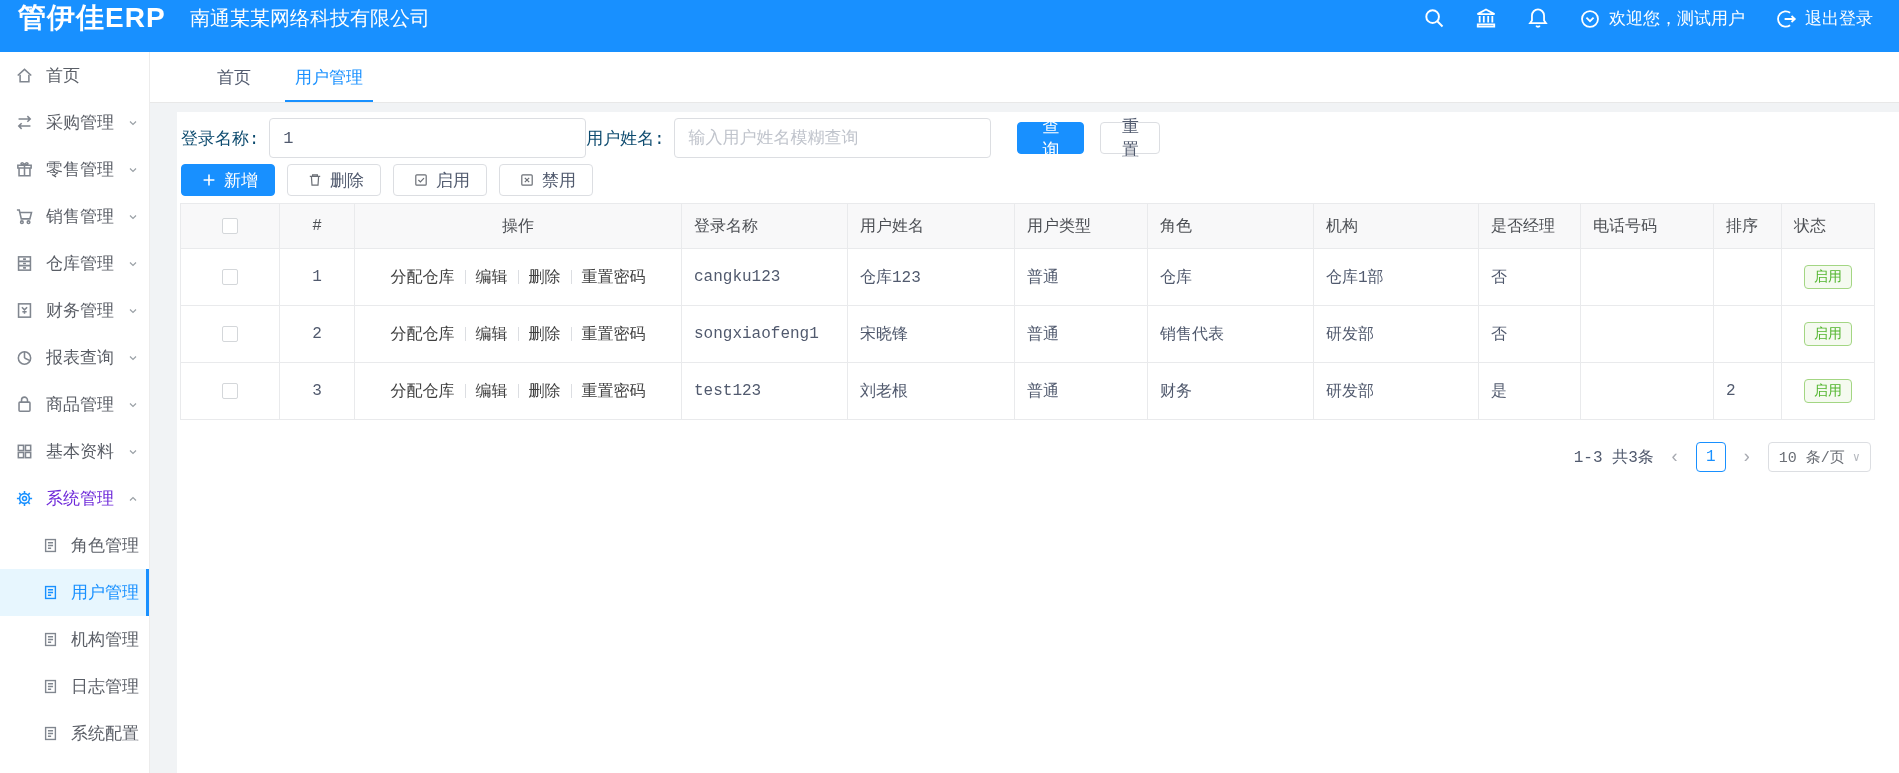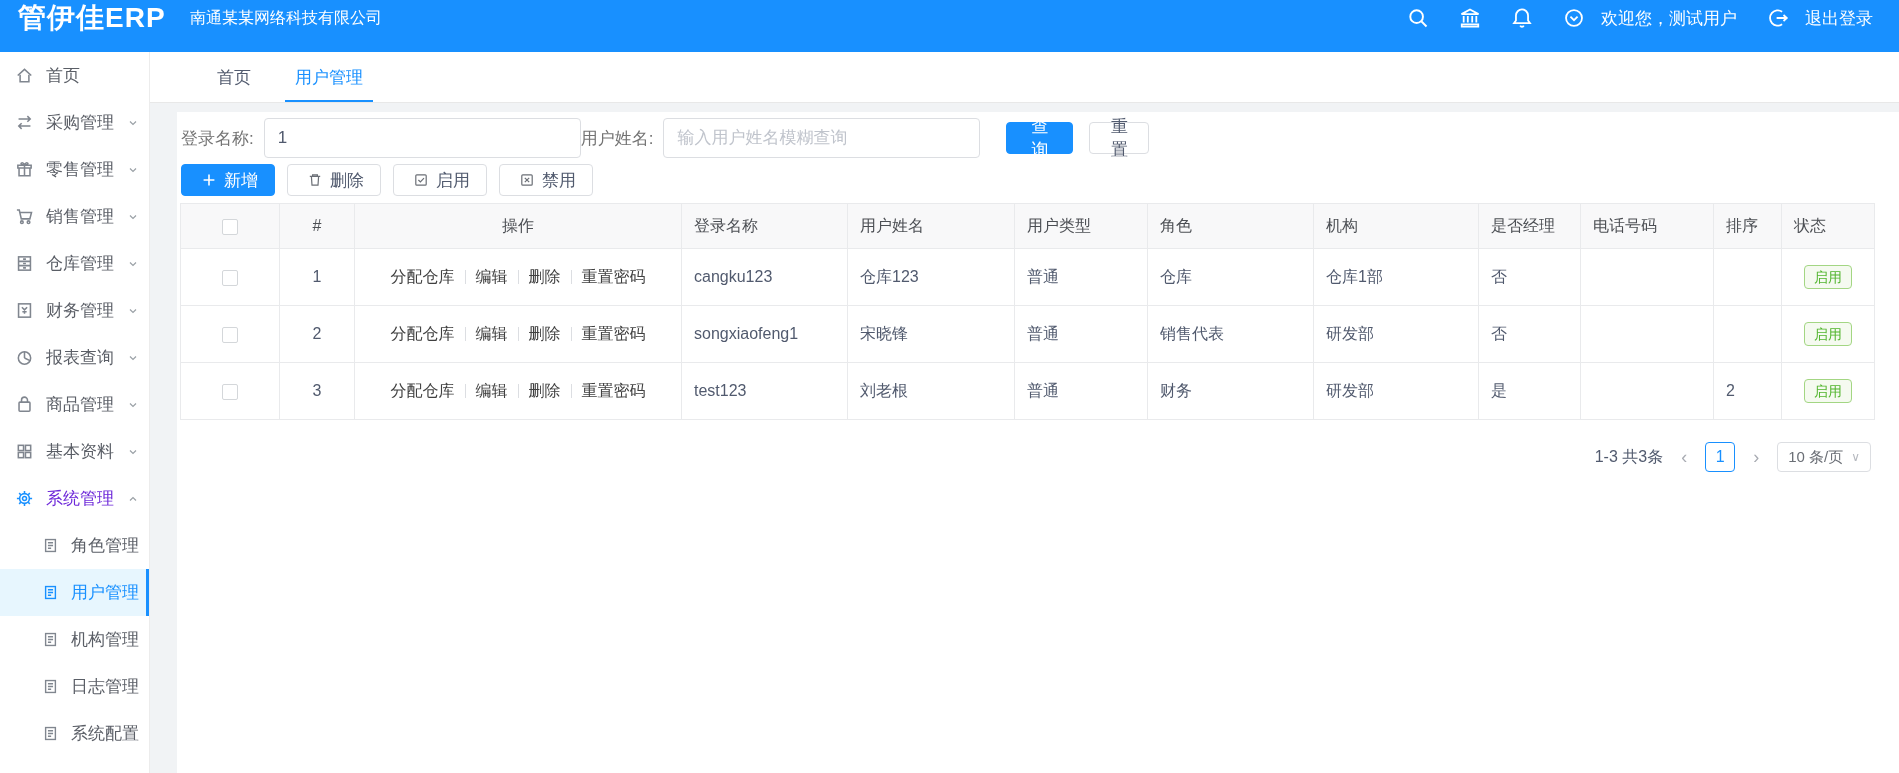--- a/index.html
+++ b/index.html
@@ -4,27 +4,27 @@
 <style>
   * { margin:0; padding:0; box-sizing:border-box; }
   html,body { width:1899px; height:773px; overflow:hidden;
     font-family:"Liberation Sans","DejaVu Sans",sans-serif; background:#fff; }
   .app { width:1899px; height:773px; display:flex; flex-direction:column; }
 
   
   .topbar { height:52px; background:#1890ff; display:flex; align-items:center;
     color:#fff; flex:0 0 52px; padding:0 26px 16px 18px; }
   .logo { font-size:28px; font-weight:bold; letter-spacing:1px; width:150px; }
-  .company { font-size:16px; margin-left:22px; }
+  .company { font-size:20px; margin-left:22px; }
   .topbar-right { margin-left:auto; display:flex; align-items:center; gap:30px; font-size:17px; }
   .tb-icon { width:22px; height:22px; display:inline-flex; cursor:pointer; }
-  .tb-group { display:flex; align-items:flex-start; gap:16px; cursor:pointer; }
-
-  
-  .body { flex:1; display:flex; min-height:0; }
+  .tb-group { display:flex; align-items:flex-end; gap:8px; cursor:pointer; }
+
+  
+  .body { flex:1; display:flex; min-height:0;font-family:Liberation Mono, monospace; }
 
   
   .sidebar { width:150px; background:#fff; border-right:1px solid #ececec; overflow:hidden; }
   .side-item { height:47px; display:flex; align-items:center; padding:0 10px 0 15px;
     font-size:17px; color:#5a5e66; cursor:pointer; position:relative; }
   .side-item .s-icon { width:19px; height:19px; margin-right:12px; flex:0 0 19px; color:#80868f; display:inline-flex; }
   .side-item .chev { margin-left:auto; color:#9aa0a6; display:inline-flex; }
   .side-item.active { color:#6d28d9; }
   .side-item.active .s-icon { color:#1890ff; }
   .side-sub { padding-left:42px; }
@@ -40,21 +40,21 @@
   .tab { display:flex; align-items:center; padding:0 22px; font-size:17px; color:#515a6e;
     cursor:pointer; position:relative; }
   .tab.active { color:#1890ff; }
   .tab.active::after { content:""; position:absolute; left:12px; right:12px; bottom:0;
     height:2px; background:#1890ff; }
 
   .panel { background:#fff; margin:9px 0 0 27px; flex:1; padding:6px 28px 0 3px; overflow:hidden; }
 
   
   .search-row { display:flex; align-items:center; padding-left:1px; }
-  .f-label { font-size:17px; color:#737373; margin-right:10px; }
+  .f-label { font-size:17px; color:#0c4a6e; margin-right:10px; }
   .f-input { height:40px; border:1px solid #dcdee2; border-radius:4px; padding:0 13px;
     font-size:17px; color:#515a6e; outline:none; font-family:inherit; }
   .f-input::placeholder { color:#c0c4cc; }
   #login-input { width:317px; }
   #name-input { width:317px; }
   .gap-lbl { }
   .btn { height:32px; border-radius:4px; font-size:17px; display:inline-flex;
     align-items:center; justify-content:center; cursor:pointer; border:1px solid #dcdee2;
     background:#fff; color:#515a6e; padding:0 16px; font-family:inherit; }
   .btn-primary { background:#1890ff; border-color:#1890ff; color:#fff; }

